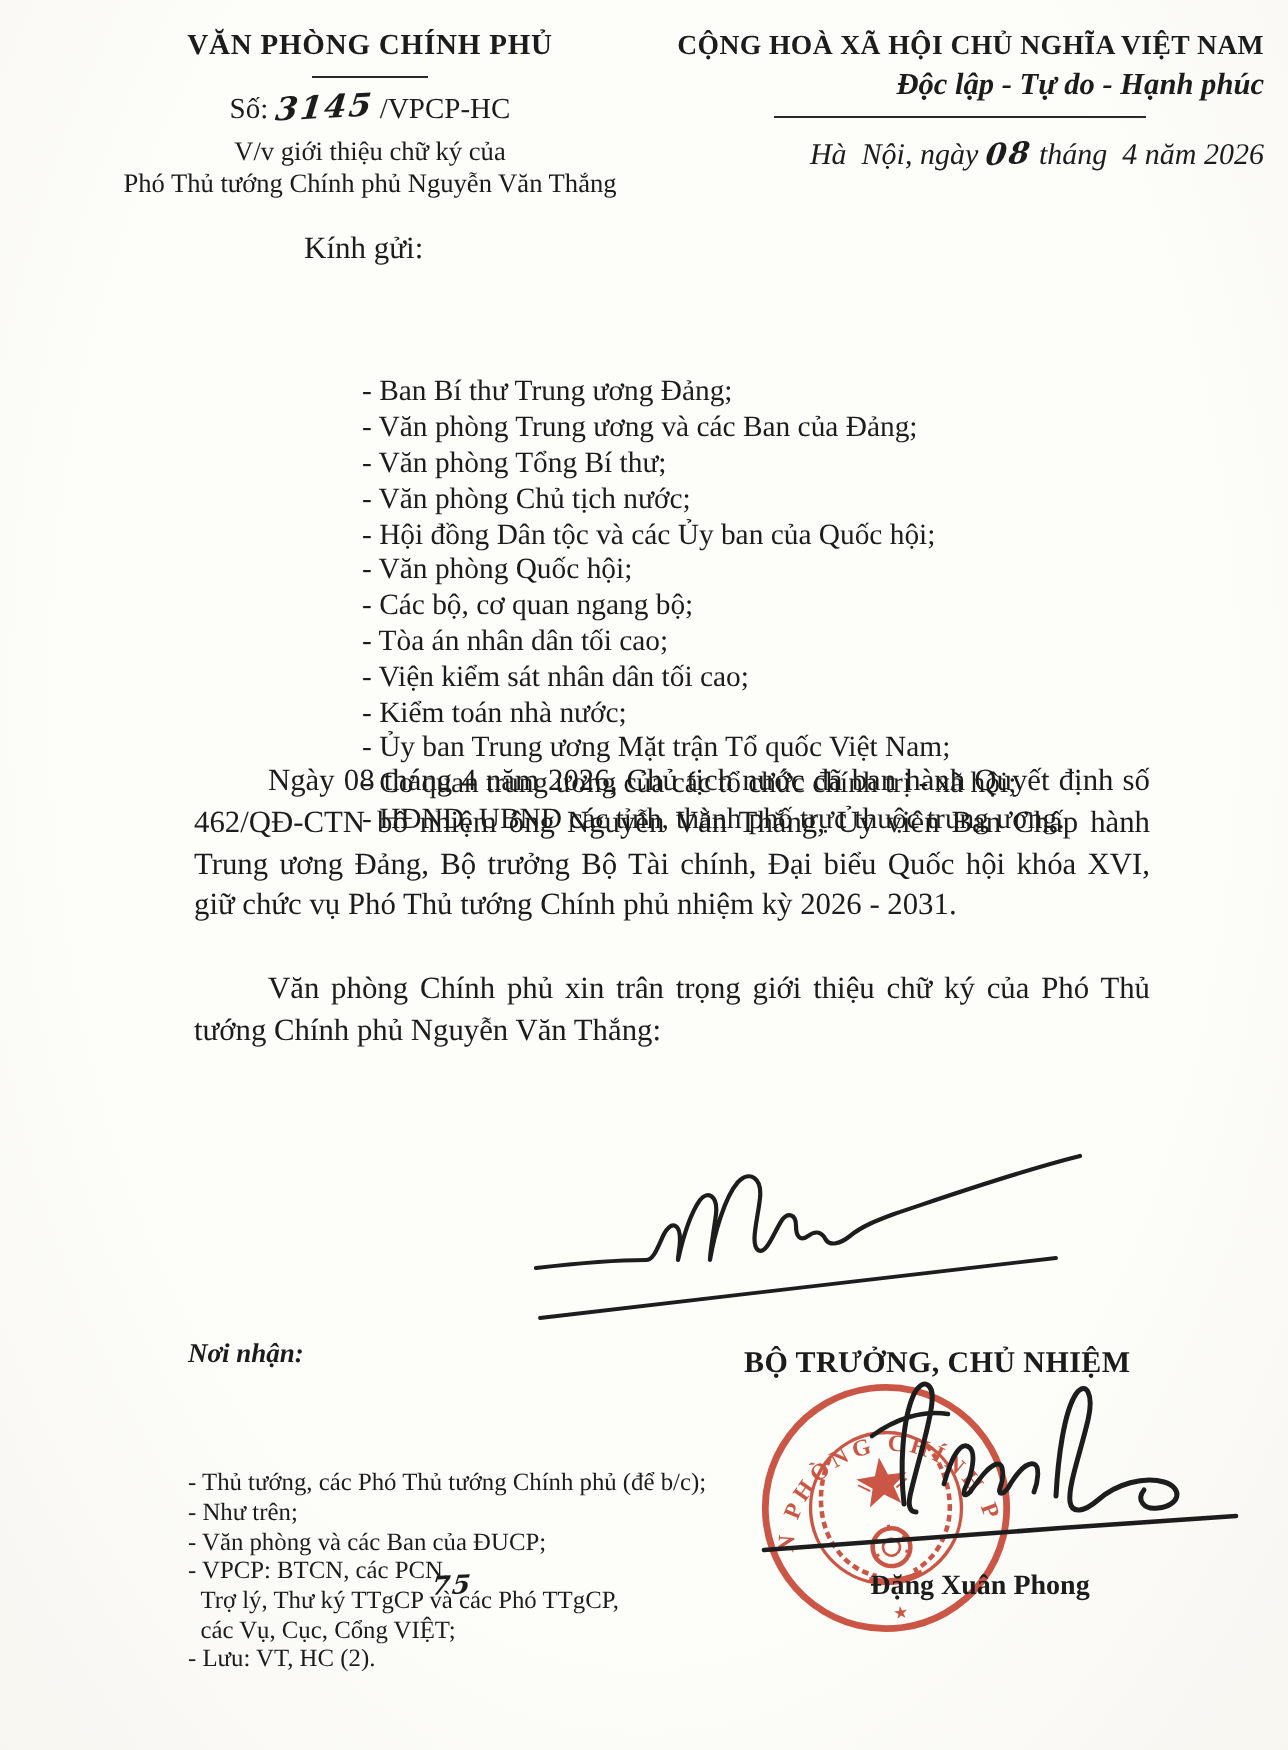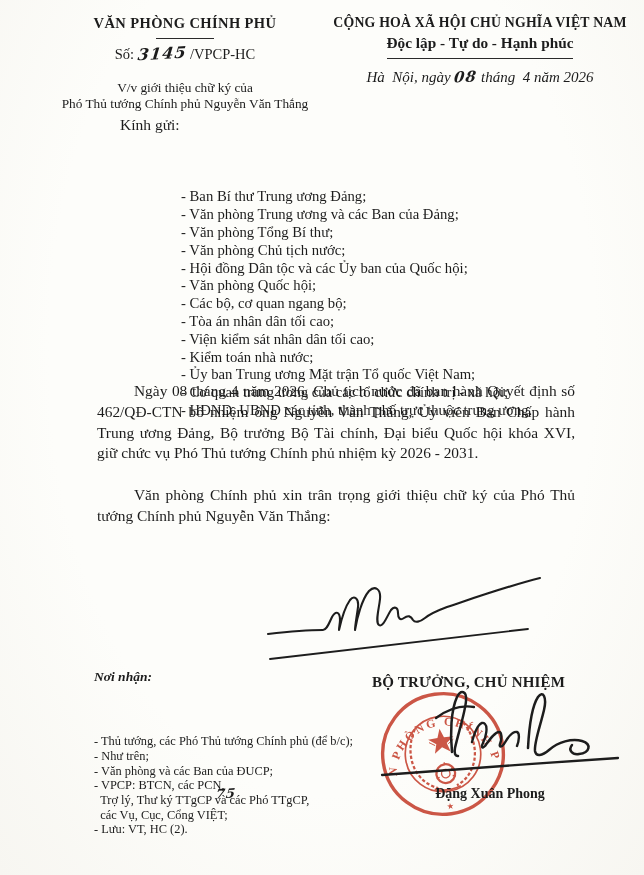--- a/index.html
+++ b/index.html
@@ -21,32 +21,32 @@
   .rule-s{width:58px;height:1.4px;background:#2a2a2a;margin:6px auto 5px auto;}
   .no-line{font-size:14.5px;margin-top:1px;}
   .hand{
     font-family:"DejaVu Serif",serif;
     font-style:italic;font-weight:bold;
     display:inline-block;
     transform:skewX(-9deg) rotate(-3deg);
     letter-spacing:1px;
   }
   .hand-no{font-size:16px;}
-  .subj{font-size:13.3px;line-height:15.5px;margin-top:17px;}
+  .subj{font-size:13.3px;line-height:15.5px;margin-top:4px;}
 
   
-  .lh-right{left:328px;top:15px;width:304px;text-align:center;}
+  .lh-right{left:328px;top:15px;width:304px;text-align:right;}
   .nat1{font-weight:bold;font-size:13.8px;letter-spacing:.2px;}
-  .nat2{font-weight:bold;font-size:15.3px;margin-top:3px;}
+  .nat2{font-weight:bold;font-size:15.3px;margin-top:3px;font-style:italic;}
   .rule-m{width:186px;height:1.4px;background:#2a2a2a;margin:6px auto 0 auto;}
   .dateline{font-style:italic;font-size:15px;margin-top:9px;white-space:pre;}
   .hand-date{font-size:15px;}
 
   
-  .salutation{left:120px;top:116px;font-size:15.5px;}
+  .salutation{left:152px;top:116px;font-size:15.5px;}
   .recipients{left:181px;top:135px;margin:0;padding:0;list-style:none;
     font-size:14.7px;line-height:17.8px;white-space:pre;}
   .para{left:97px;width:478px;font-size:15.4px;line-height:20.8px;
     text-align:justify;text-indent:37px;margin:0;}
   .p1{top:381px;}
   .p2{top:485px;}
 
   
   svg .ink{stroke:#1d1d1d;fill:none;stroke-linecap:round;stroke-linejoin:round;}
 

